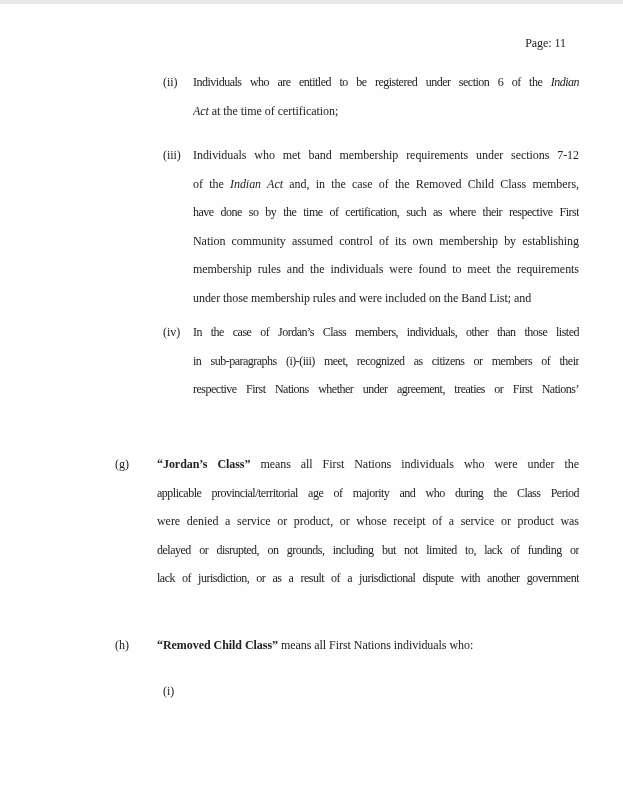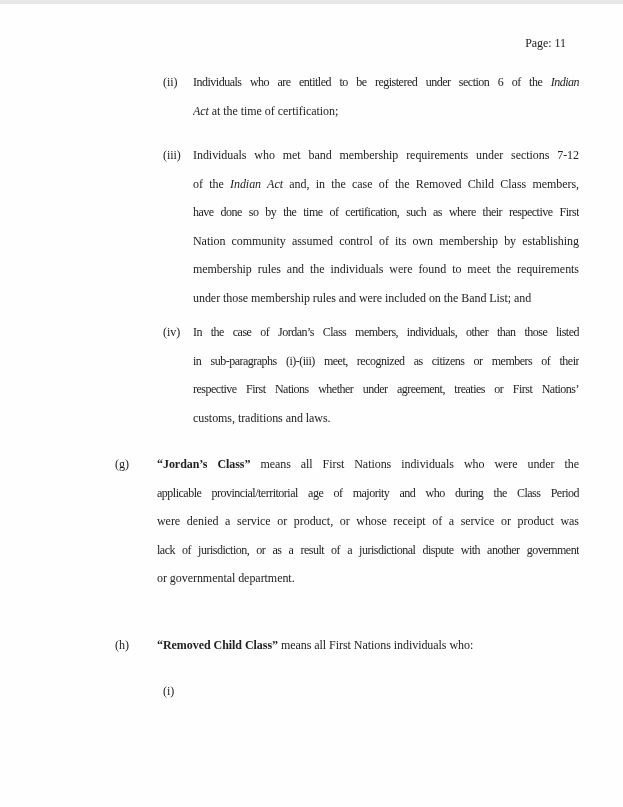--- a/index.html
+++ b/index.html
@@ -65,31 +65,30 @@
           <div class="line j"><span>membership rules and the individuals were found to meet the requirements</span></div>
           <div class="line last"><span>under those membership rules and were included on the Band List; and</span></div>
         </div>
       </div>
       <div class="para sub" style="top: 314px;">
         <span class="plabel">(iv)</span>
         <div class="ptext">
           <div class="line j tight"><span>In the case of Jordan’s Class members, individuals, other than those listed</span></div>
           <div class="line j tight"><span>in sub-paragraphs (i)-(iii) meet, recognized as citizens or members of their</span></div>
           <div class="line j tight"><span>respective First Nations whether under agreement, treaties or First Nations’</span></div>
-          <div class="line last"><span>customs, traditions and laws.</span></div>
         </div>
       </div>
       <div class="para main" style="top: 446px;">
         <span class="plabel">(g)</span>
         <div class="ptext">
           <div class="line j"><span class="b">“Jordan’s Class”</span><span> means all First Nations individuals who were under the</span></div>
           <div class="line j tight"><span>applicable provincial/territorial age of majority and who during the Class Period</span></div>
           <div class="line j"><span>were denied a service or product, or whose receipt of a service or product was</span></div>
+          <div class="line j tight"><span>delayed or disrupted, on grounds, including but not limited to, lack of funding or</span></div>
           <div class="line j tight"><span>lack of jurisdiction, or as a result of a jurisdictional dispute with another government</span></div>
-          <div class="line last"><span>or governmental department.</span></div>
         </div>
       </div>
       <div class="para main" style="top: 627px;">
         <span class="plabel">(h)</span>
         <div class="ptext">
           <div class="line last"><span class="b">“Removed Child Class”</span><span> means all First Nations individuals who:</span></div>
         </div>
       </div>
       <div class="para sub" style="top: 673px;">
         <span class="plabel">(i)</span>

